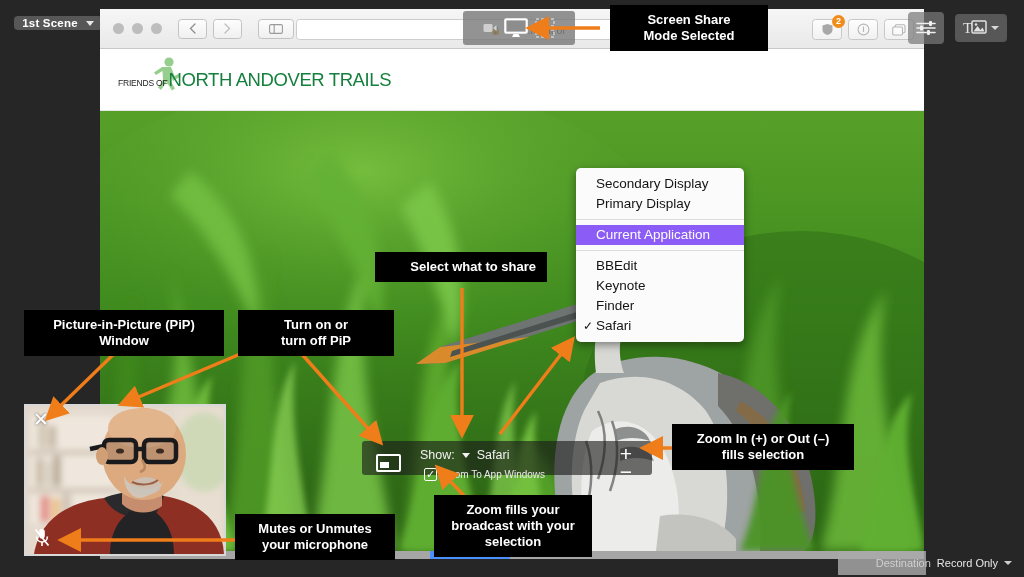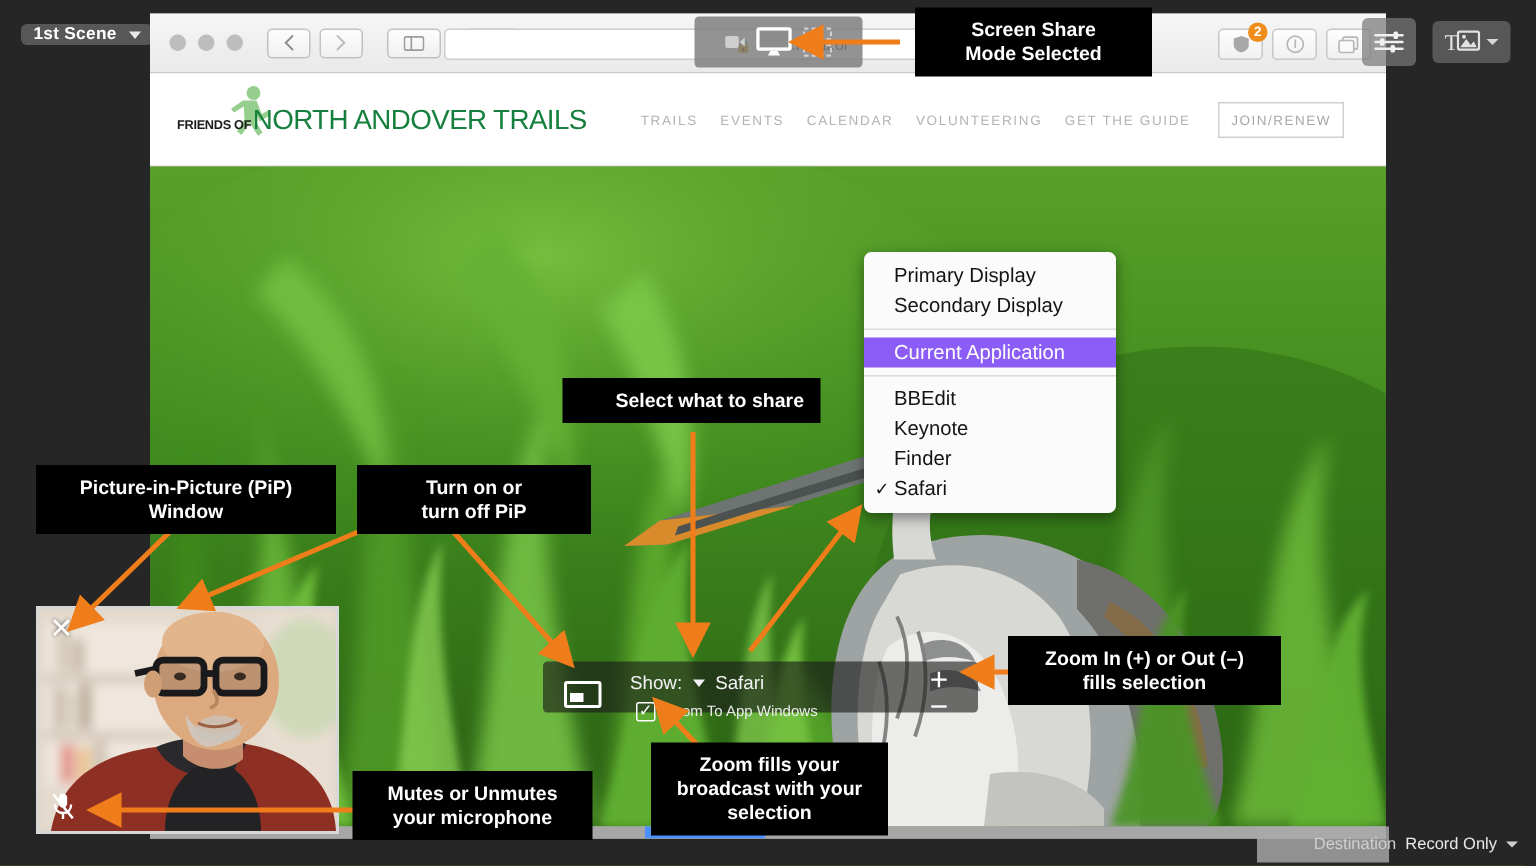--- a/index.html
+++ b/index.html
@@ -116,21 +116,21 @@
   #site-logo-wrap {
     display: flex; align-items: center; margin-left: 18px;
     position: relative;
   }
   #walker-icon {
     position: absolute; left: 31px; top: -13px;
     width: 34px; height: 40px;
   }
   #logo-text-block { position: relative; z-index: 2; display:flex; align-items: baseline; }
   #logo-friends {
-    font-size: 8.5px; font-weight: 700; color: #1c1c1c;
+    font-size: 8.5px; font-weight: 400; color: #1c1c1c;
     letter-spacing: -.2px; margin-right: 1px;
   }
   #logo-main {
     font-size: 18.5px; font-weight: 400; color: #15803d;
     letter-spacing: -.4px;
   }
   #site-nav {
     margin-left: 36px;
     display: flex; align-items: center; gap: 15px;
   }
@@ -430,28 +430,20 @@
           <g fill="#96ce8e">
             <circle cx="20" cy="6" r="4.6"></circle>
             <path d="M17 11 L22 11 L25.5 20 L30 17.5 L31.5 20.5 L24 25 L21.5 19 L21 24 L26 32.5 L23 34.5 L17.5 26 L12 34 L9 31.5 L14 23.5 L13.5 15 L7 19 L5 16.5 L13 11 Z"></path>
           </g>
         </svg>
         <div id="logo-text-block">
           <span id="logo-friends">FRIENDS OF</span>
           <span id="logo-main">NORTH ANDOVER TRAILS</span>
         </div>
       </div>
-      <div id="site-nav">
-        <span class="navlink">TRAILS</span>
-        <span class="navlink">EVENTS</span>
-        <span class="navlink">CALENDAR</span>
-        <span class="navlink">VOLUNTEERING</span>
-        <span class="navlink">GET THE GUIDE</span>
-        <span id="join-btn">JOIN/RENEW</span>
-      </div>
     </div>
 
     <div id="hero-photo">
       <svg width="824" height="440" viewBox="0 0 824 440">
         <defs>
           <linearGradient id="grassG" x1="0" y1="0" x2="0" y2="1">
             <stop offset="0%" stop-color="#57a028"></stop>
             <stop offset="45%" stop-color="#3f8a1e"></stop>
             <stop offset="100%" stop-color="#2a5f14"></stop>
           </linearGradient>
@@ -587,24 +579,24 @@
       <text x="0" y="14" font-family="Liberation Serif, serif" font-size="15" fill="#e2e2e2">T</text>
       <rect x="9" y="2" width="14" height="12" rx="1.2" fill="none" stroke="#e2e2e2" stroke-width="1.5"></rect>
       <path d="M10.5 12.5 L14.5 7 L17.5 11 L19.5 8.5 L21.5 12.5 Z" fill="#e2e2e2"></path>
       <circle cx="13" cy="5.5" r="1.3" fill="#e2e2e2"></circle>
     </svg>
     <span class="caret"></span>
   </div>
 
   <div id="display-menu">
     <div class="mi">
+      <span>Secondary Display</span>
+    </div>
+    <div class="mi">
       <span>Primary Display</span>
-    </div>
-    <div class="mi">
-      <span>Secondary Display</span>
     </div>
     <div class="sep"></div>
     <div class="mi highlight">
       <span>Current Application</span>
     </div>
     <div class="sep"></div>
     <div class="mi">
       <span>BBEdit</span>
     </div>
     <div class="mi">

